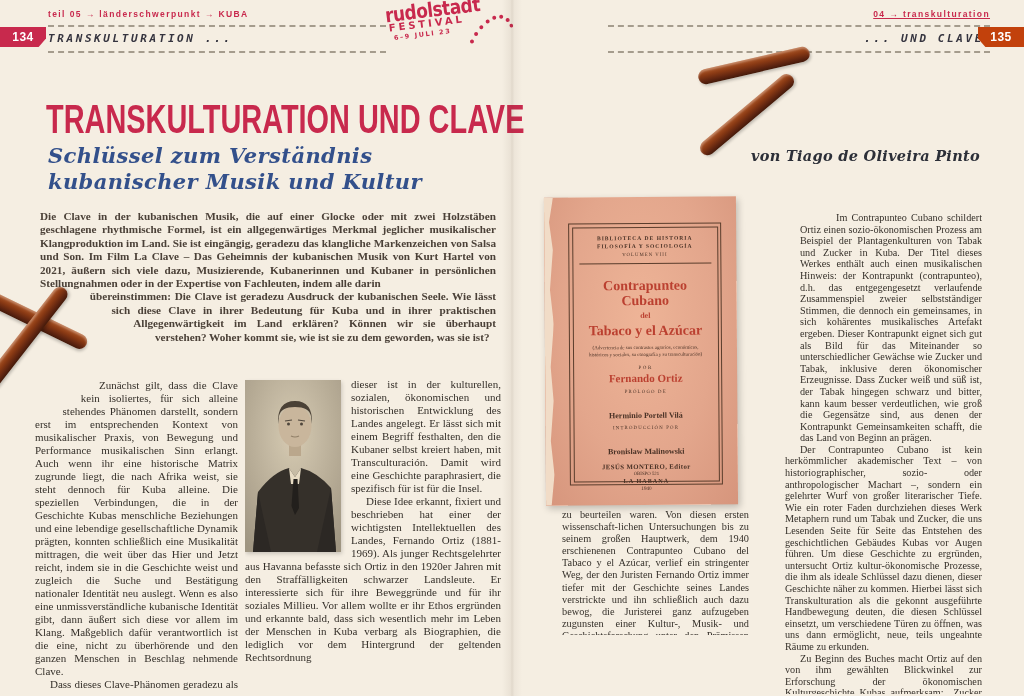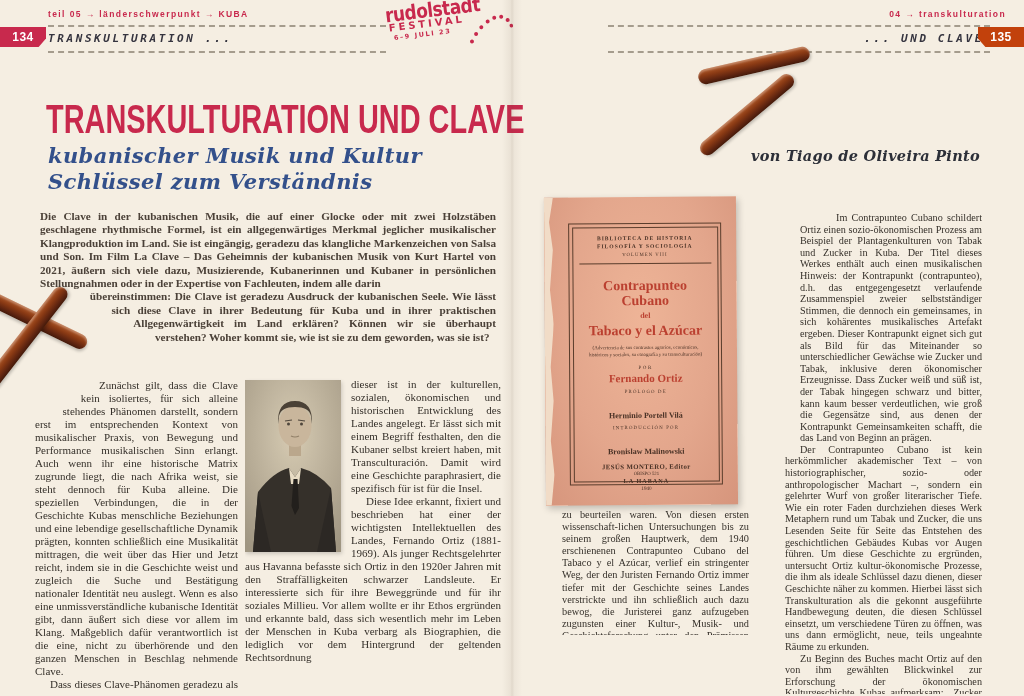--- a/index.html
+++ b/index.html
@@ -7,21 +7,21 @@
           font-family:"Liberation Serif",serif;color:#35302a;}
   .abs{position:absolute;}
 
   
   .pagenum{width:46px;height:20px;display:flex;align-items:center;justify-content:center;
            color:#fff;font:700 12px "Liberation Sans",sans-serif;letter-spacing:.5px;}
   .pagenum-left{left:0;top:27px;background:#c8294d;clip-path:polygon(0 0,100% 0,100% 58%,84% 100%,0 100%);}
   .pagenum-right{right:0;top:27px;background:#c2410c;clip-path:polygon(0 0,100% 0,100% 100%,16% 100%,0 58%);}
   .kicker{font:700 8.5px "Liberation Sans",sans-serif;letter-spacing:1.4px;color:#c8294d;white-space:nowrap;}
   .kicker-left{left:48px;top:9px;}
-  .kicker-right{right:18px;top:9px;text-align:left;}
+  .kicker-right{right:34px;top:9px;text-align:left;text-decoration:underline;}
   .dash{height:0;border-top:2px dashed #a59c8d;}
   .running{font:italic 700 11px "DejaVu Sans Mono",monospace;letter-spacing:2.6px;color:#35343f;white-space:nowrap;}
   .running-left{left:48px;top:32px;}
   .running-right{right:40px;top:32px;text-align:right;}
 
   
   .logo{left:384px;top:6px;width:104px;color:#c8294d;transform:rotate(-7deg);transform-origin:left top;
         font-family:"DejaVu Sans",sans-serif;text-align:left;}
   .logo-name{font-size:17px;font-weight:700;letter-spacing:-.5px;transform:scaleY(1.18);transform-origin:left top;line-height:1;}
   .logo-festival{font-size:10px;font-weight:700;letter-spacing:3px;line-height:1.25;margin-left:2px;}
@@ -135,22 +135,22 @@
     <div class="stick stickL1"></div>
     <div class="stick stickL2"></div>
   </div>
   <div>
     <div class="stick stickR1"></div>
     <div class="stick stickR2"></div>
   </div>
 
   <div class="abs title">TRANSKULTURATION UND CLAVE</div>
   <div class="abs subtitle">
+    <div>Schlüssel zum Verständnis</div>
     <div>kubanischer Musik und Kultur</div>
-    <div>Schlüssel zum Verständnis</div>
   </div>
 
   <div class="abs lead">
     <div>Die Clave in der kubanischen Musik, die auf einer Glocke oder mit zwei Holzstäben geschlagene rhythmische Formel, ist ein allgegenwärtiges Merkmal jeglicher musikalischer Klangproduktion im Land. Sie ist eingängig, geradezu das klangliche Markenzeichen von Salsa und Son. Im Film La Clave – Das Geheimnis der kubanischen Musik von Kurt Hartel von 2021, äußern sich viele dazu, Musizierende, Kubanerinnen und Kubaner in persönlichen Stellungnahmen oder in der Expertise von Fachleuten, indem alle darin</div>
     <div>
       <span class="lead-wrap"></span>
       <span>übereinstimmen: Die Clave ist geradezu Ausdruck der kubanischen Seele. Wie lässt sich diese Clave in ihrer Bedeutung für Kuba und in ihrer praktischen Allgegenwärtigkeit im Land erklären? Können wir sie überhaupt verstehen? Woher kommt sie, wie ist sie zu dem geworden, was sie ist?</span>
     </div>
   </div>
 

